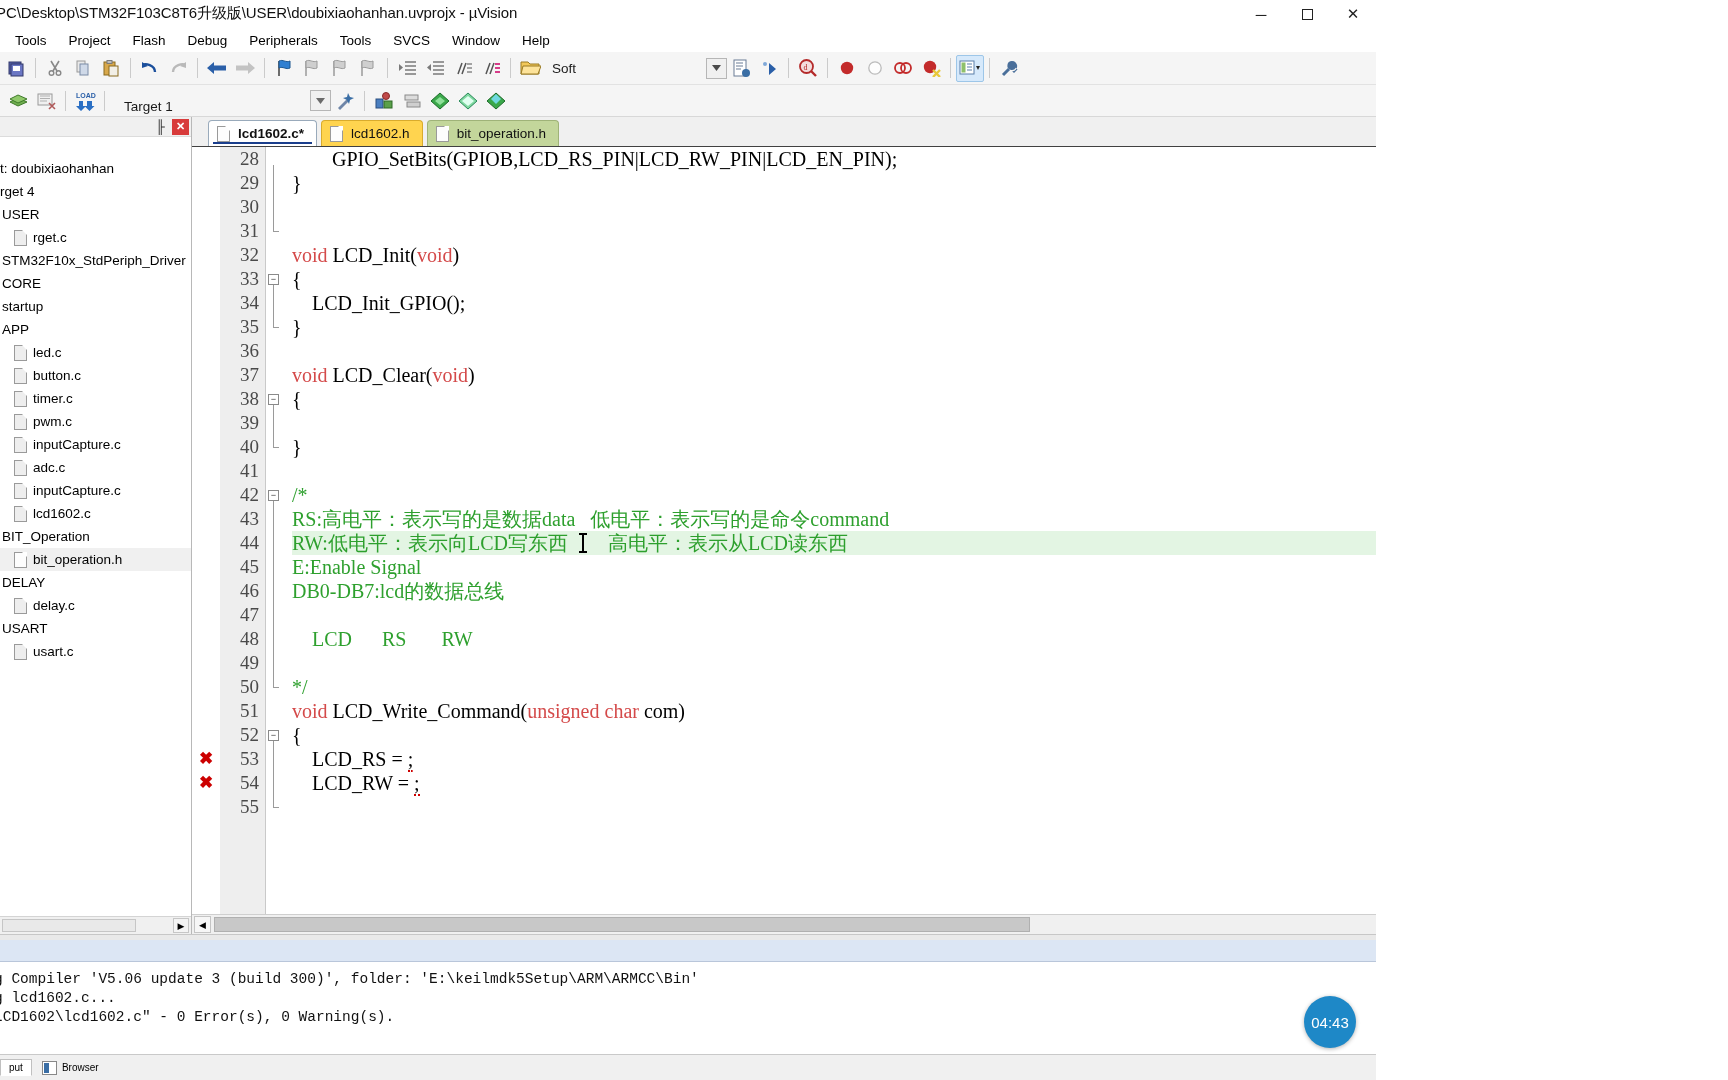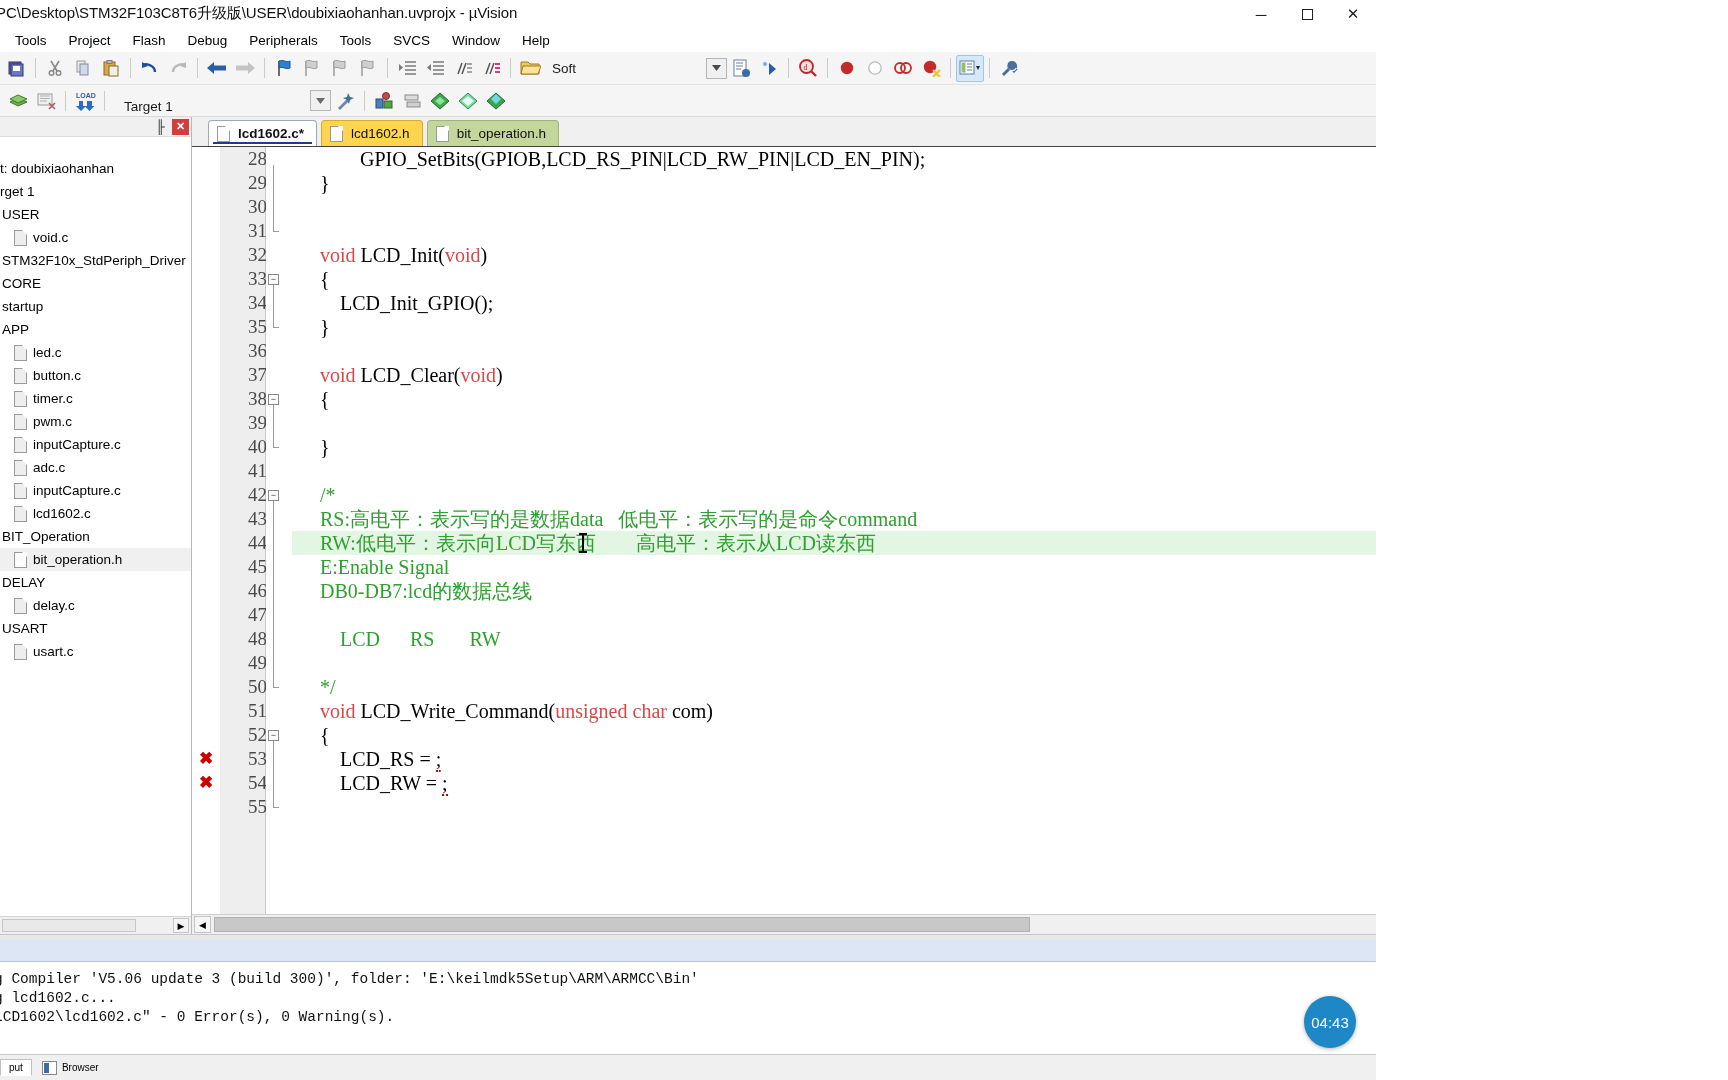--- a/index.html
+++ b/index.html
@@ -163,21 +163,21 @@
   }
   .fold-col {
     width: 16px; flex:0 0 16px; background:#ffffff; position:relative;
   }
   .code {
     flex:1 1 auto; min-width:0; overflow:hidden; position:relative;
     font-family:"Liberation Serif", serif;
     font-size: 20px; color:#000; padding-left: 10px;
     white-space:pre;
   }
-  .ln { height: 24px; line-height: 24px; padding-left: 28px; }
+  .ln { height: 24px; line-height: 24px; }
   .ln.hl { background:#e3f5e3; }
   .kw { color:#d44a4a; }
   .cmt { color:#2ea02e; }
   .fold-box {
     position:absolute; left:2px; width:11px; height:11px;
     border:1px solid #8a8a8a; background:#fff;
     font-size:9px; line-height:9px; text-align:center; color:#333;
   }
   .fold-line { position:absolute; left:7px; width:1px; background:#9a9a9a; }
   .fold-end  { position:absolute; left:7px; width:6px; height:1px; background:#9a9a9a; }
@@ -523,30 +523,30 @@
         <div class="pin-icon">╟</div>
         <div class="close-sq">✕</div>
       </div>
       <div class="tree" id="project-tree">
           <div class="tree-row">
             <span style="display: inline-block; width: 0px;"></span>
             <span class="tree-label">t: doubixiaohanhan</span>
           </div>
           <div class="tree-row">
             <span style="display: inline-block; width: 0px;"></span>
-            <span class="tree-label">rget 1</span>
+            <span class="tree-label">rget 4</span>
           </div>
           <div class="tree-row">
             <span style="display: inline-block; width: 2px;"></span>
             <span class="tree-label">USER</span>
           </div>
           <div class="tree-row">
             <span style="display: inline-block; width: 14px;"></span>
             <span class="doc-icon grey"></span>
-            <span class="tree-label">void.c</span>
+            <span class="tree-label">rget.c</span>
           </div>
           <div class="tree-row">
             <span style="display: inline-block; width: 2px;"></span>
             <span class="tree-label">STM32F10x_StdPeriph_Driver</span>
           </div>
           <div class="tree-row">
             <span style="display: inline-block; width: 2px;"></span>
             <span class="tree-label">CORE</span>
           </div>
           <div class="tree-row">

